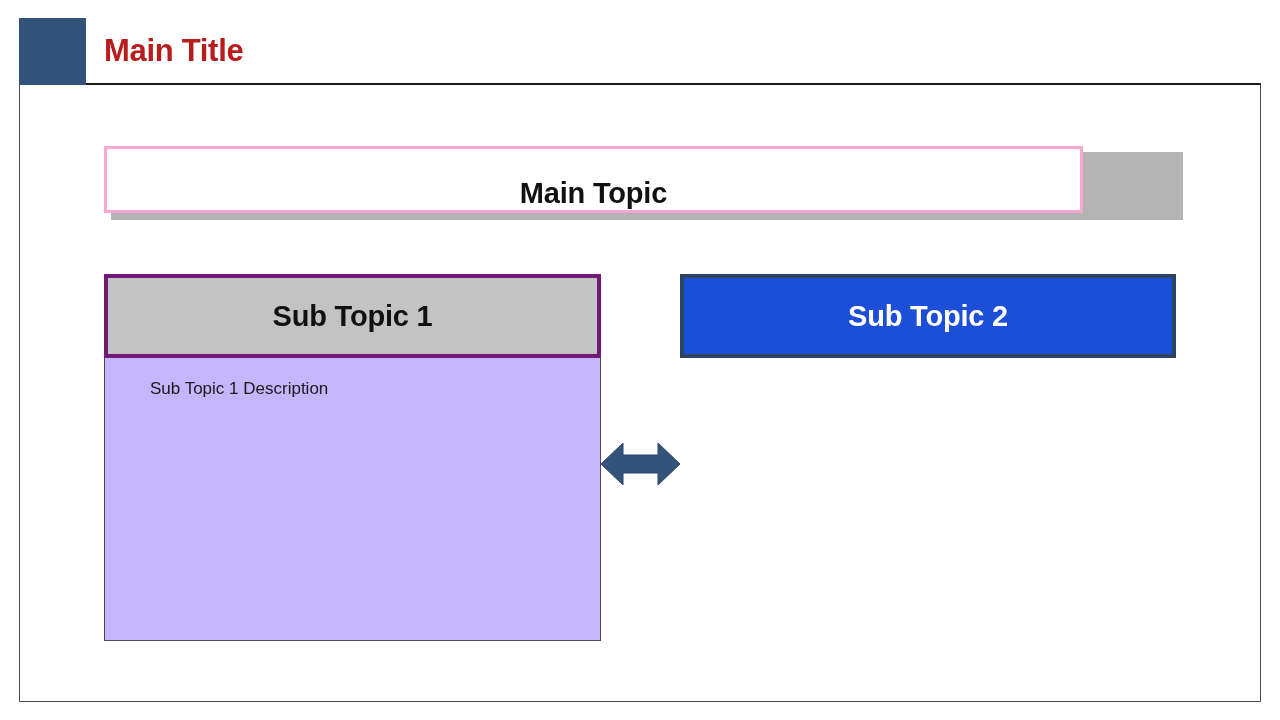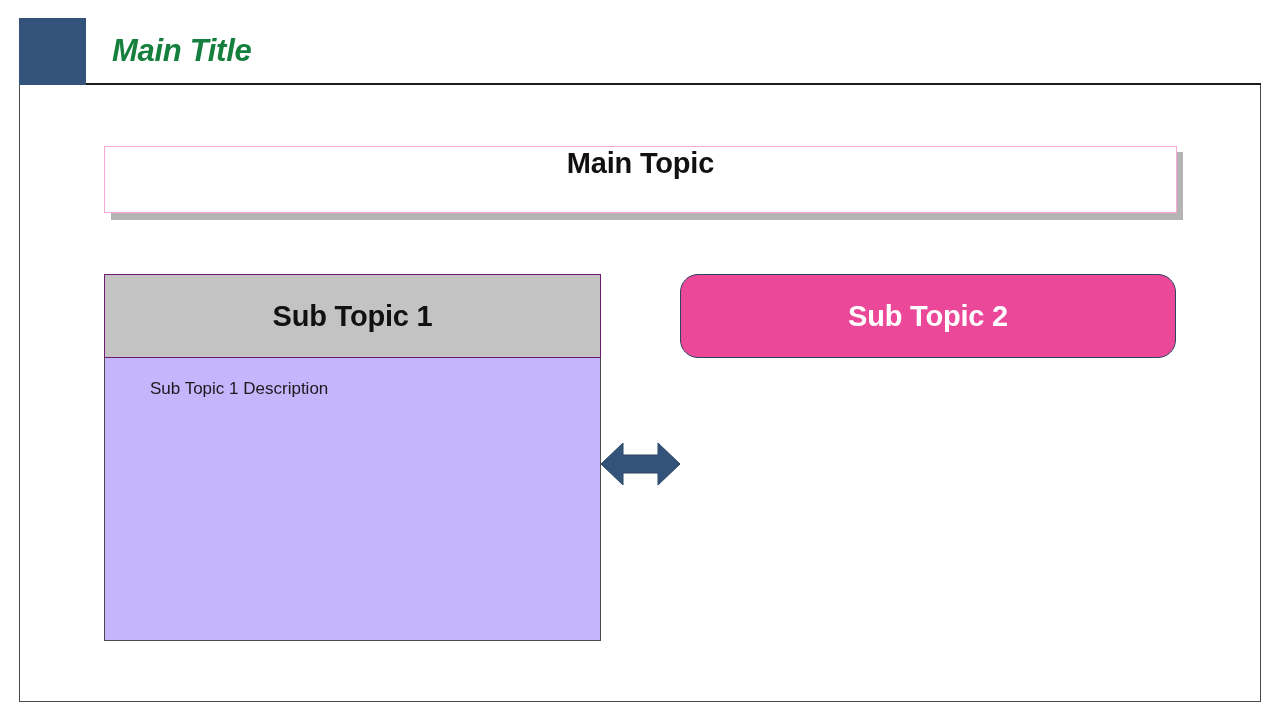--- a/index.html
+++ b/index.html
@@ -41,51 +41,50 @@
     left: 86px;
     top: 18px;
     width: 1175px;
     height: 67px;
     border-bottom: 2px solid #1c1c1c;
     box-sizing: border-box;
     background: #ffffff;
   }
   .title-text {
     position: absolute;
-    left: 112px;
+    left: 104px;
     top: 28px;
     font-size: 31px;
     font-weight: bold;
-    color: #15803d;
+    color: #b91c1c;
     letter-spacing: -0.3px;
     line-height: 46px;
     white-space: nowrap;
-    font-style: italic;
   }
 
   
   .main-topic-shadow {
     position: absolute;
     left: 111px;
     top: 152px;
     width: 1072px;
     height: 68px;
     background: #b4b4b4;
   }
   .main-topic {
     position: absolute;
     left: 104px;
     top: 146px;
-    width: 1073px;
+    width: 979px;
     height: 67px;
     box-sizing: border-box;
-    border: 1px solid #f9a8d4;
+    border: 3px solid #f9a8d4;
     background: #ffffff;
     display: flex;
-    align-items: flex-start;
+    align-items: flex-end;
     justify-content: center;
   }
   .main-topic-label {
     font-size: 29px;
     font-weight: bold;
     color: #111111;
     letter-spacing: -0.2px;
     white-space: nowrap;
   }
 
@@ -99,27 +98,27 @@
   .col-left  { left: 104px; width: 497px; }
   .col-right { left: 680px; width: 496px; }
 
   .col-header {
     position: absolute;
     left: 0;
     top: 0;
     width: 100%;
     height: 84px;
     box-sizing: border-box;
-    border: 1px solid #701a75;
+    border: 4px solid #701a75;
     display: flex;
     align-items: center;
     justify-content: center;
   }
   .col-header.gray { background: #c3c3c3; }
-  .col-header.blue { background: #ec4899; border-color: #2b4462; border-radius: 18px; }
+  .col-header.blue { background: #1d4ed8; border-color: #2b4462; }
 
   .col-header-label {
     font-size: 29px;
     font-weight: bold;
     letter-spacing: -0.2px;
     white-space: nowrap;
   }
   .col-header.gray .col-header-label { color: #111111; }
   .col-header.blue .col-header-label { color: #ffffff; }
 

